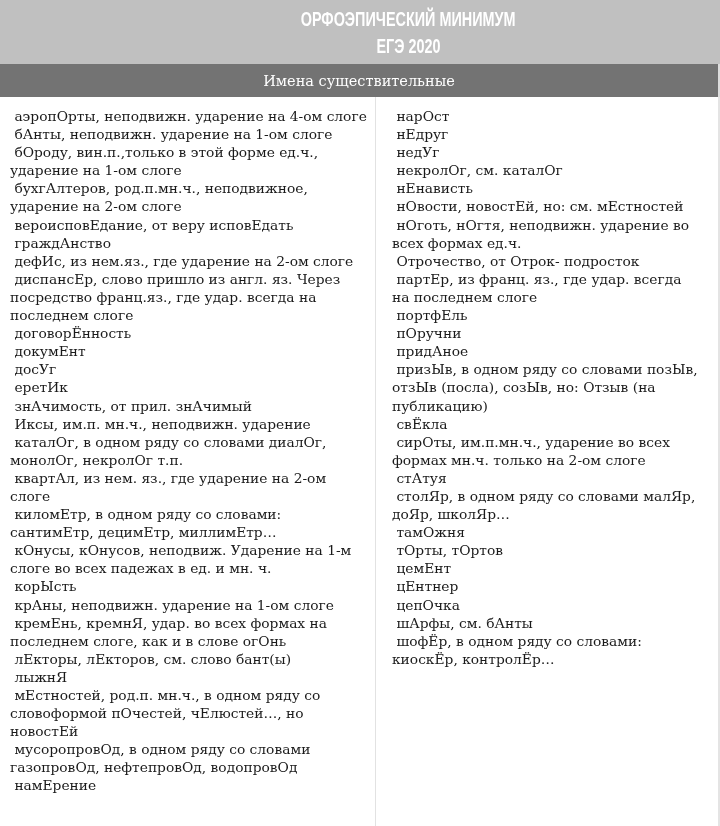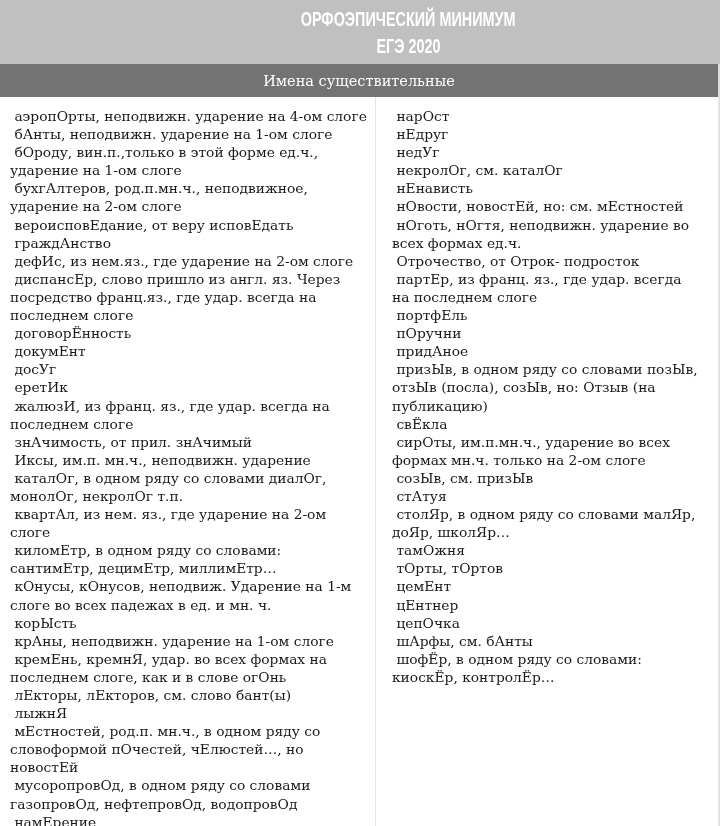--- a/index.html
+++ b/index.html
@@ -68,21 +68,20 @@
       <div class="entry">&nbsp;бОроду, вин.п.,только в этой форме ед.ч., ударение на 1-ом слоге</div>
       <div class="entry">&nbsp;бухгАлтеров, род.п.мн.ч., неподвижное, ударение на 2-ом слоге</div>
       <div class="entry">&nbsp;вероисповЕдание, от веру исповЕдать</div>
       <div class="entry">&nbsp;граждАнство</div>
       <div class="entry">&nbsp;дефИс, из нем.яз., где ударение на 2-ом слоге</div>
       <div class="entry">&nbsp;диспансЕр, слово пришло из англ. яз. Через посредство франц.яз., где  удар. всегда на последнем слоге</div>
       <div class="entry">&nbsp;договорЁнность</div>
       <div class="entry">&nbsp;докумЕнт</div>
       <div class="entry">&nbsp;досУг</div>
       <div class="entry">&nbsp;еретИк</div>
-      <div class="entry">&nbsp;жалюзИ, из франц. яз., где удар. всегда на последнем слоге</div>
       <div class="entry">&nbsp;знАчимость, от прил. знАчимый</div>
       <div class="entry">&nbsp;Иксы, им.п. мн.ч., неподвижн. ударение</div>
       <div class="entry">&nbsp;каталОг, в одном ряду со словами диалОг, монолОг, некролОг т.п.</div>
       <div class="entry">&nbsp;квартАл, из нем. яз., где ударение на 2-ом слоге</div>
       <div class="entry">&nbsp;киломЕтр, в одном ряду со словами: сантимЕтр, децимЕтр, миллимЕтр…</div>
       <div class="entry">&nbsp;кОнусы, кОнусов, неподвиж. Ударение на 1-м слоге во всех падежах в  ед. и мн. ч.</div>
       <div class="entry">&nbsp;корЫсть</div>
       <div class="entry">&nbsp;крАны, неподвижн. ударение на 1-ом слоге</div>
       <div class="entry">&nbsp;кремЕнь, кремнЯ, удар. во всех формах на последнем слоге, как и в  слове огОнь</div>
       <div class="entry">&nbsp;лЕкторы, лЕкторов, см. слово бант(ы)</div>
@@ -101,21 +100,20 @@
         <div class="entry">&nbsp;нОвости, новостЕй, но: см. мЕстностей</div>
         <div class="entry">&nbsp;нОготь, нОгтя, неподвижн. ударение во всех формах ед.ч.</div>
         <div class="entry">&nbsp;Отрочество, от Отрок- подросток</div>
         <div class="entry">&nbsp;партЕр, из франц. яз., где удар. всегда на последнем слоге</div>
         <div class="entry">&nbsp;портфЕль</div>
         <div class="entry">&nbsp;пОручни</div>
         <div class="entry">&nbsp;придАное</div>
         <div class="entry">&nbsp;призЫв, в одном ряду со словами позЫв, отзЫв (посла), созЫв, но: Отзыв (на публикацию)</div>
         <div class="entry">&nbsp;свЁкла</div>
         <div class="entry">&nbsp;сирОты, им.п.мн.ч., ударение во всех формах мн.ч. только на 2-ом  слоге</div>
-        <div class="entry">&nbsp;созЫв, см. призЫв</div>
         <div class="entry">&nbsp;стАтуя</div>
         <div class="entry">&nbsp;столЯр, в одном ряду со словами малЯр, доЯр, школЯр…</div>
         <div class="entry">&nbsp;тамОжня</div>
         <div class="entry">&nbsp;тОрты, тОртов</div>
         <div class="entry">&nbsp;цемЕнт</div>
         <div class="entry">&nbsp;цЕнтнер</div>
         <div class="entry">&nbsp;цепОчка</div>
         <div class="entry">&nbsp;шАрфы, см. бАнты</div>
         <div class="entry">&nbsp;шофЁр, в одном ряду со словами: киоскЁр, контролЁр…</div>
       </div>

